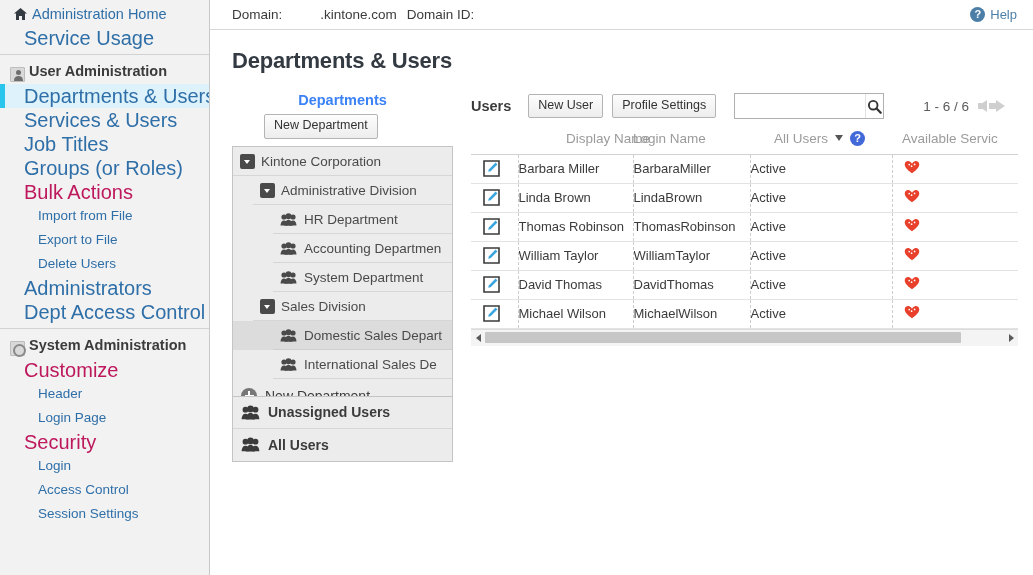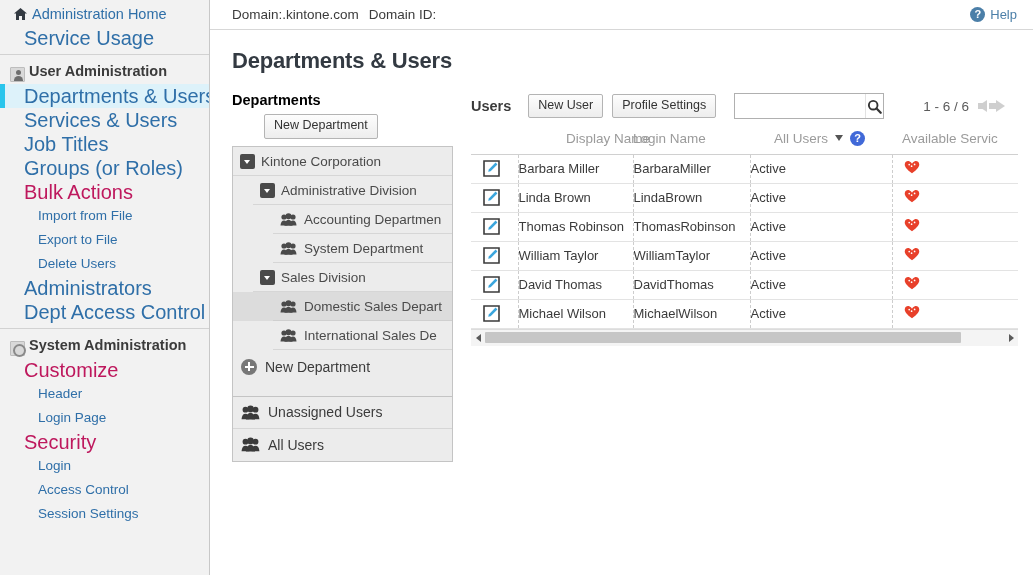--- a/index.html
+++ b/index.html
@@ -131,21 +131,21 @@
   #topbar {
     height: 30px;
     border-bottom: 1px solid #d7d7d7;
     display: flex;
     align-items: center;
     font-size: 13.5px;
     color: #3b3b3b;
     padding-left: 22px;
     position: relative;
   }
-  #topbar .dm-label { }
+  #topbar .dm-label { margin-right: 38px; }
   #topbar .dm-value { margin-right: 10px; }
   .help-area {
     position: absolute;
     right: 16px; top: 0; bottom: 0;
     display: flex; align-items: center;
     gap: 5px;
     cursor: pointer;
   }
   .help-badge {
     width: 15px; height: 15px;
@@ -176,22 +176,23 @@
   }
 
   
   #dept-panel {
     width: 221px;
     flex: 0 0 221px;
   }
   .panel-head {
     font-size: 14.5px;
     font-weight: bold;
-    color: #000000;
+    color: #3b82f6;
     margin-bottom: 6px;
+    text-align: center;
   }
   .btn {
     display: inline-block;
     font-size: 12.5px;
     color: #333;
     background: linear-gradient(#fdfdfd, #ededed);
     border: 1px solid #b4b4b4;
     border-radius: 2px;
     padding: 4px 9px 5px 9px;
     cursor: pointer;
@@ -281,21 +282,21 @@
     border: 1px solid #c4c4c4;
     border-top: none;
     background: #ececec;
   }
   .foot-row {
     height: 32px;
     display: flex;
     align-items: center;
     padding-left: 8px;
     font-size: 14px;
-    font-weight: normal;
+    font-weight: bold;
     color: #3b3b3b;
     cursor: pointer;
     border-bottom: 1px solid #d6d6d6;
   }
   .foot-row:last-child { border-bottom: none; }
   .foot-row .grp-ico { width: 19px; height: 15px; flex: 0 0 19px; margin-right: 8px; }
 
   
   #users-panel {
     flex: 1 1 auto;
@@ -606,20 +607,34 @@
             <span>Kintone Corporation</span>
             <span class="tline"></span>
           </div>
 
           <div class="tree-row d1">
             <span class="caret"></span>
             <span>Administrative Division</span>
             <span class="tline"></span>
           </div>
 
+          <div class="tree-row d2">
+            <span class="grp-ico">
+              <svg viewBox="0 0 17 13" width="17" height="13">
+                <circle cx="4" cy="4" r="2.6" fill="#4a4a4a"></circle>
+                  <circle cx="13" cy="4" r="2.6" fill="#4a4a4a"></circle>
+                <circle cx="8.5" cy="3.3" r="3" fill="#4a4a4a"></circle>
+                <path d="M0.5 12.5 Q1 7.6 4 7.6 Q7 7.6 7.5 12.5 Z" fill="#4a4a4a"></path>
+                <path d="M9.5 12.5 Q10 7.6 13 7.6 Q16 7.6 16.5 12.5 Z" fill="#4a4a4a"></path>
+                <path d="M4.4 12.8 Q5 6.8 8.5 6.8 Q12 6.8 12.6 12.8 Z" fill="#4a4a4a"></path>
+              </svg>
+            </span>
+            <span>HR Department</span>
+            <span class="tline"></span>
+          </div>
 
           <div class="tree-row d2">
             <span class="grp-ico">
               <svg viewBox="0 0 17 13" width="17" height="13">
                 <circle cx="4" cy="4" r="2.6" fill="#4a4a4a"></circle>
                   <circle cx="13" cy="4" r="2.6" fill="#4a4a4a"></circle>
                 <circle cx="8.5" cy="3.3" r="3" fill="#4a4a4a"></circle>
                 <path d="M0.5 12.5 Q1 7.6 4 7.6 Q7 7.6 7.5 12.5 Z" fill="#4a4a4a"></path>
                 <path d="M9.5 12.5 Q10 7.6 13 7.6 Q16 7.6 16.5 12.5 Z" fill="#4a4a4a"></path>
                 <path d="M4.4 12.8 Q5 6.8 8.5 6.8 Q12 6.8 12.6 12.8 Z" fill="#4a4a4a"></path>

